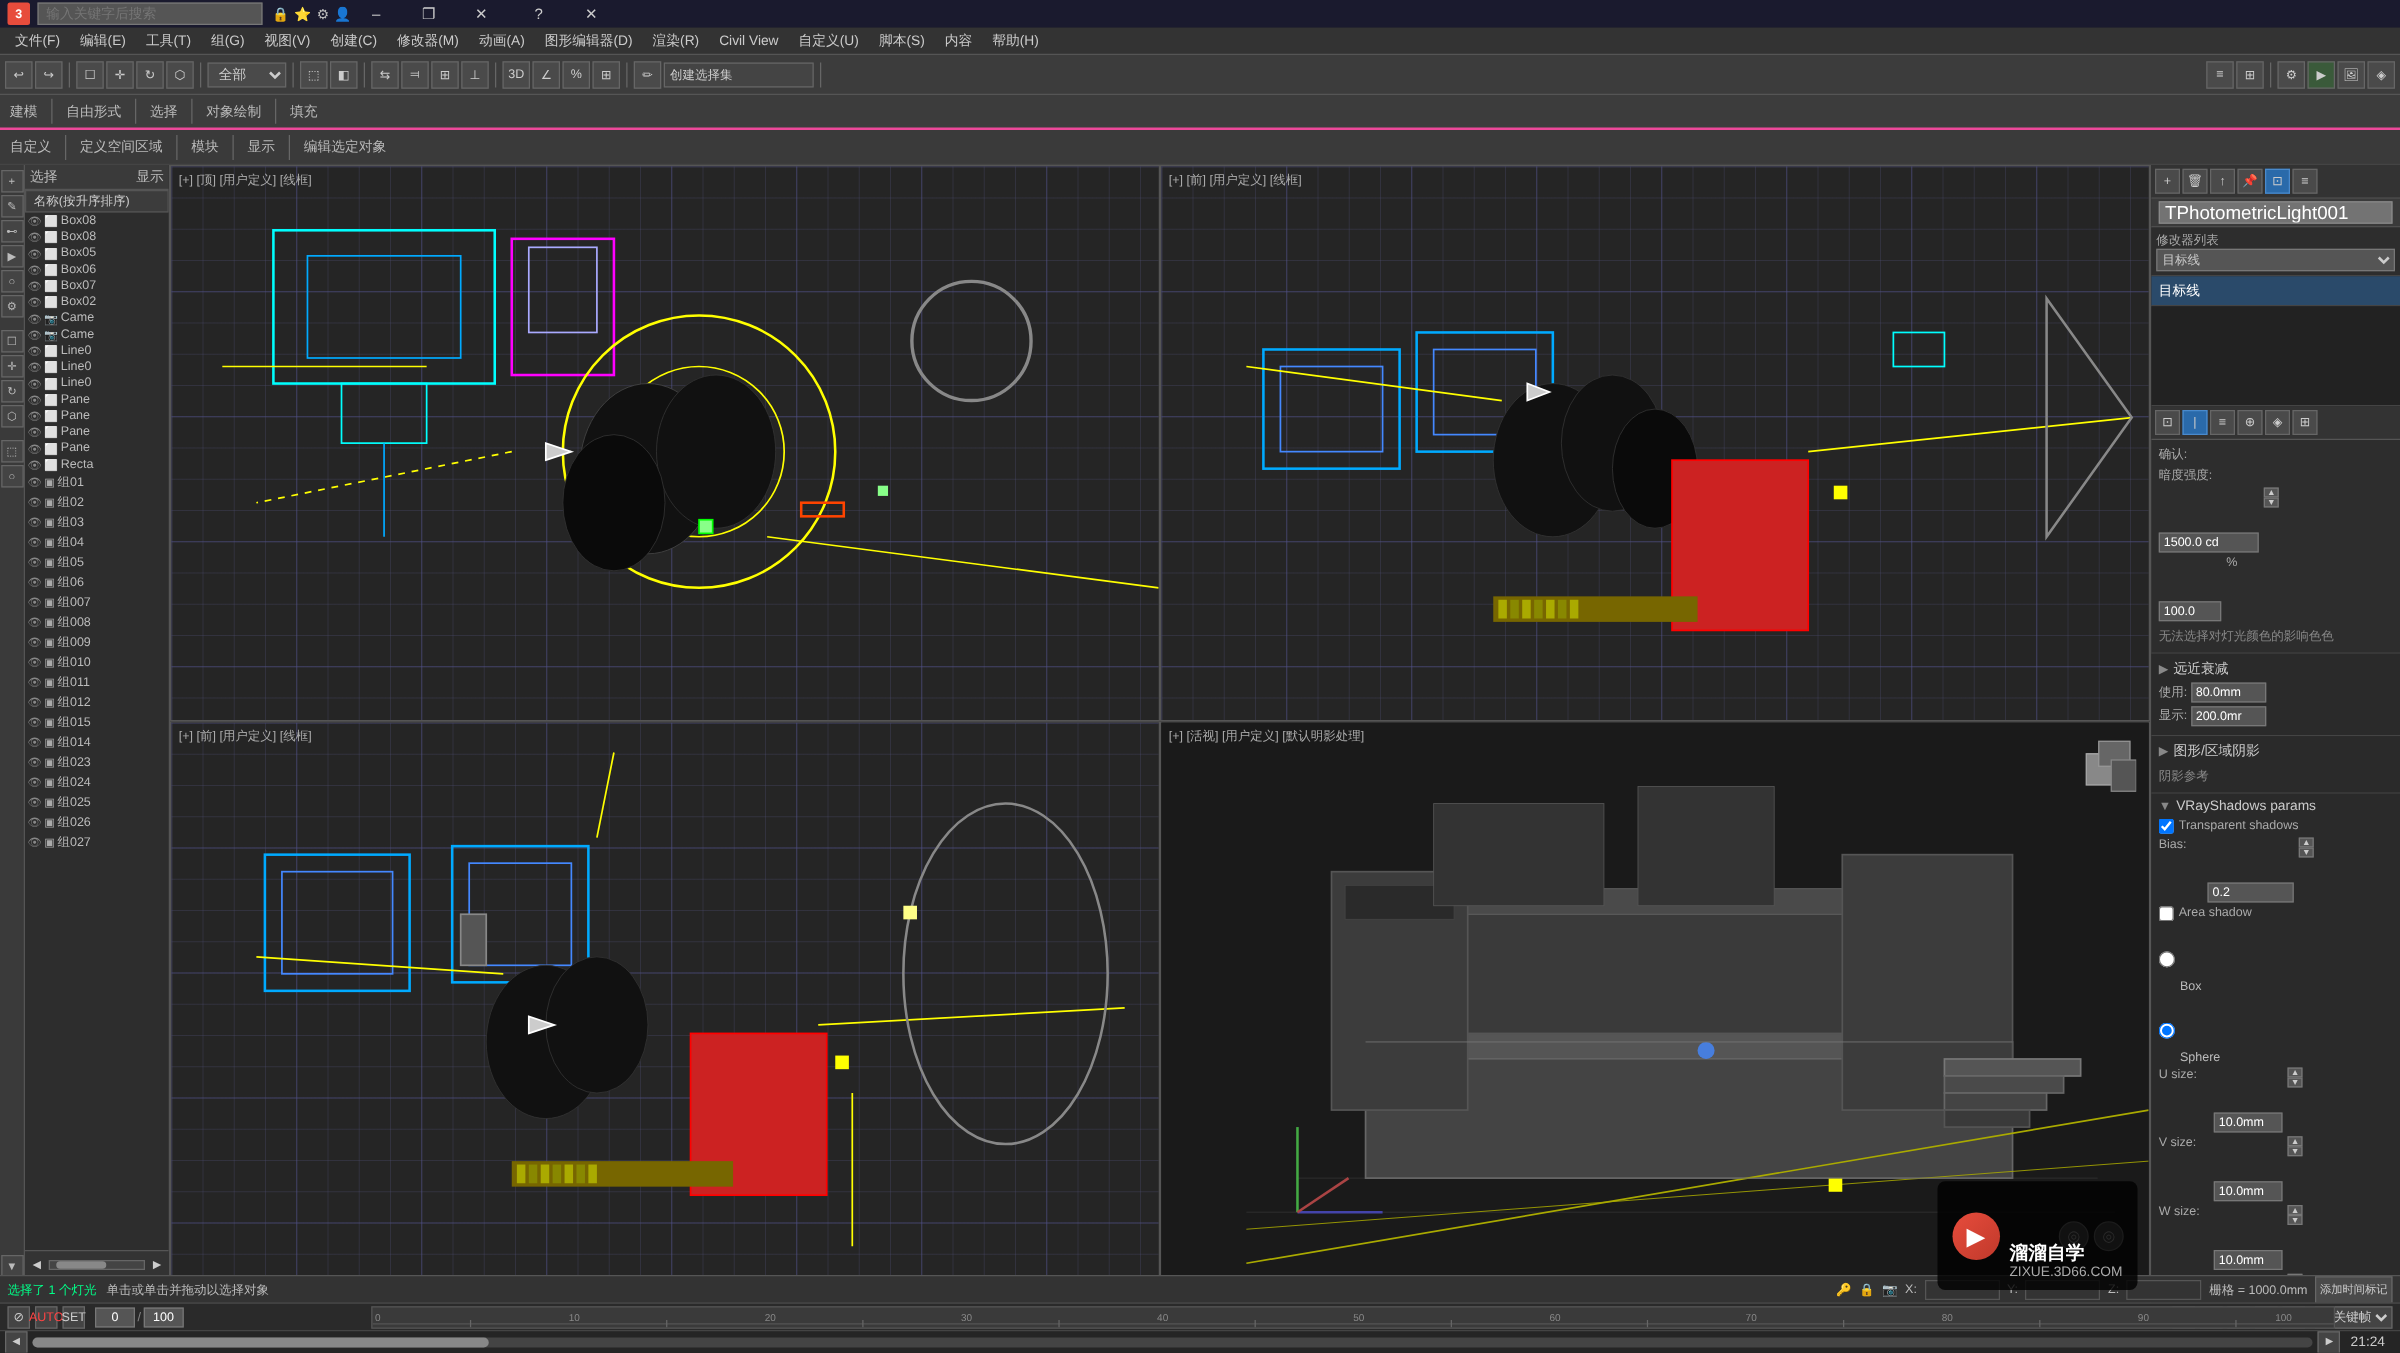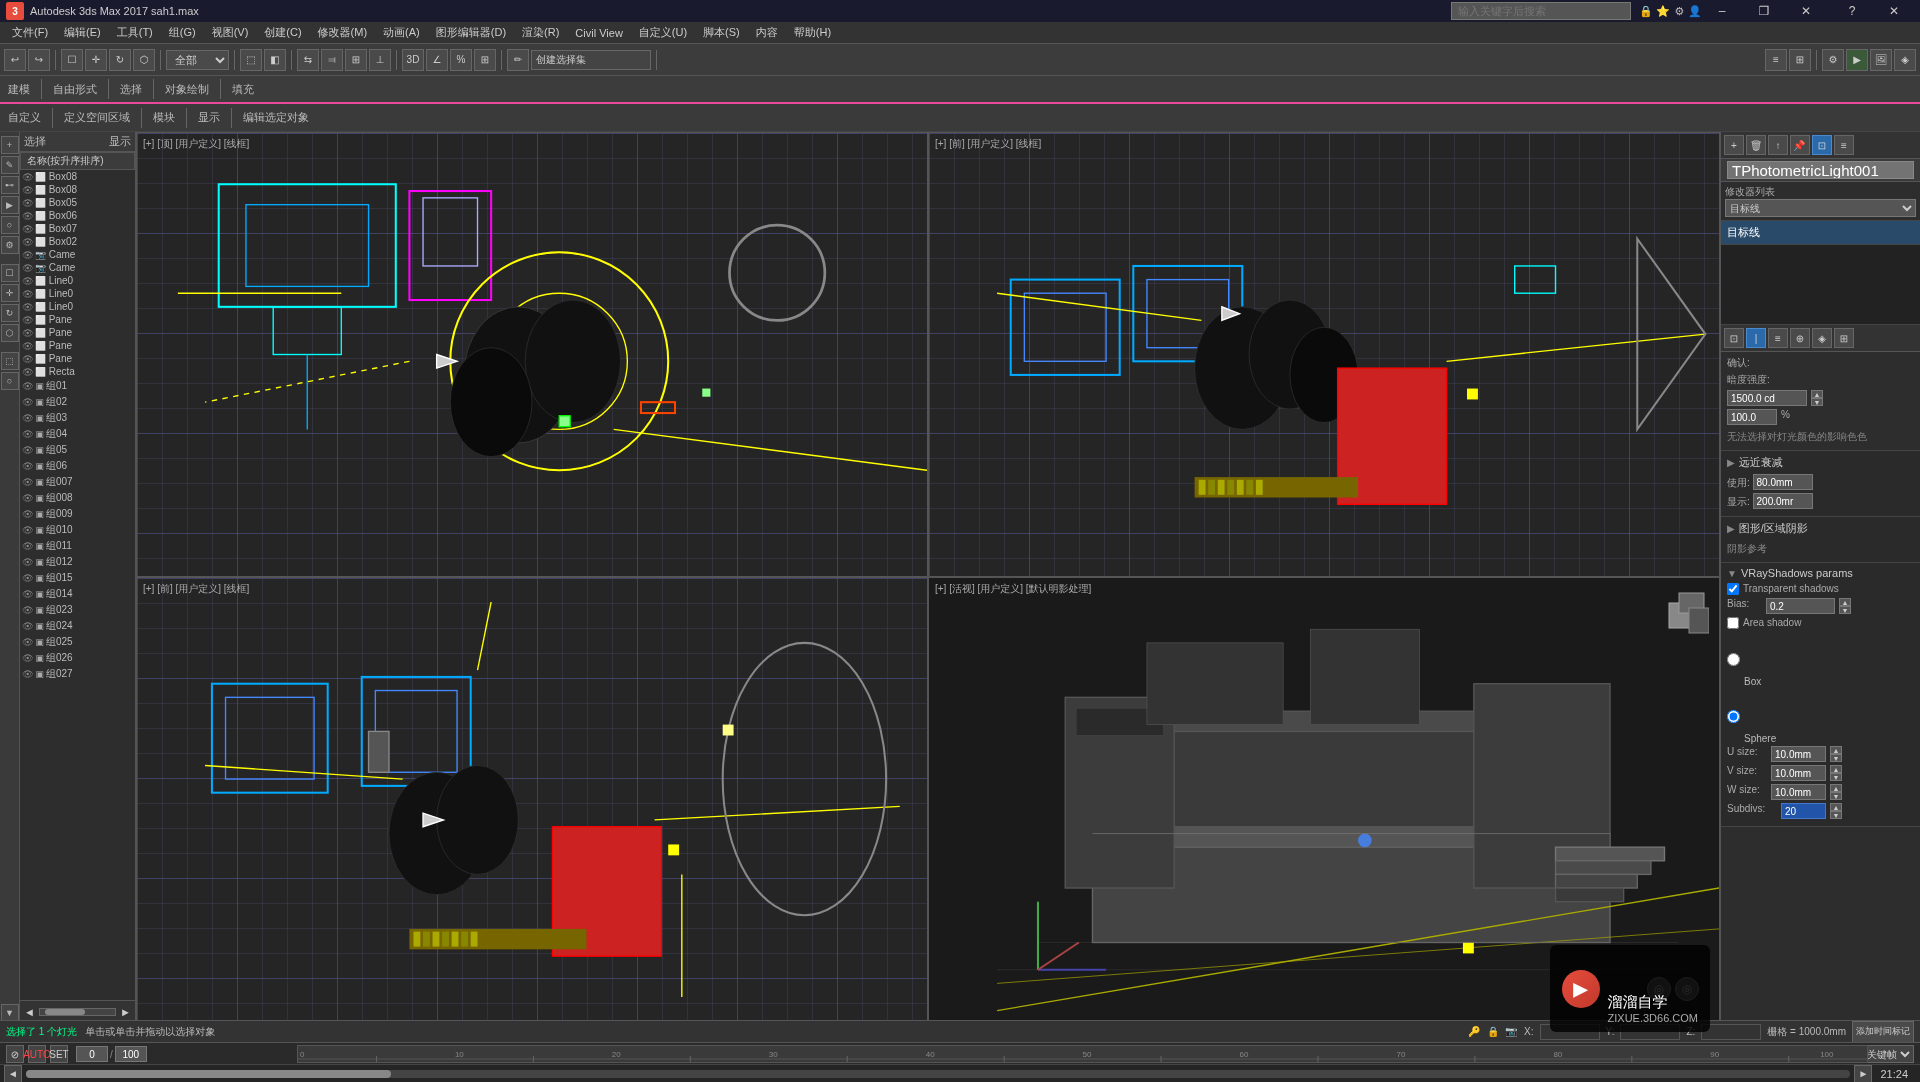--- a/index.html
+++ b/index.html
@@ -223,20 +223,21 @@
       min-width: 55px;
     }
     .rp-field input[type=text] {
       background: #555;
       border: 1px solid #777;
       color: #fff;
       font-size: 10px;
       height: 16px;
       padding: 0 3px;
       width: 65px;
+      margin-top: 36px;
     }
     .rp-field input[type=checkbox] {
       width: 12px; height: 12px;
     }
     .rp-dropdown {
       background: #555;
       border: 1px solid #777;
       color: #ccc;
       font-size: 10px;
       height: 18px;
@@ -467,23 +468,20 @@
       width: 40px;
       top: 0;
     }
   </style>
 </head>
 <body>
 
 <div id="title-bar">
   <div class="app-icon">
     <span>3</span>
-  </div>
-  <div style="display:flex;align-items:center;gap:12px;flex:1;">
-    <span style="color:#ccc;font-size:11px;">Autodesk 3ds Max 2017  sah1.max</span>
   </div>
   <input type="text" style="background: rgb(85, 85, 85); border: 1px solid rgb(119, 119, 119); color: rgb(204, 204, 204); padding: 1px 6px; font-size: 11px; width: 180px; height: 18px;" placeholder="输入关键字后搜索">
   <div class="menu-right-icons" style="display:flex;gap:4px;margin-left:8px;">
     <span style="color:#bbb;font-size:11px;">🔒</span>
     <span style="color:#bbb;font-size:11px;">⭐</span>
     <span style="color:#bbb;font-size:11px;">⚙</span>
     <span style="color:#bbb;font-size:11px;">👤</span>
   </div>
   <div class="window-controls">
     <div class="win-btn">–</div>
@@ -1228,16 +1226,16 @@
   </div>
 </div>
 
 <div style="position:absolute;bottom:0;left:0;right:0;height:0;z-index:300;"></div>
 
 <div id="watermark" style="position:absolute;bottom:50px;right:210px;background:rgba(0,0,0,0.8);padding:8px 12px;border-radius:6px;display:flex;align-items:center;gap:8px;z-index:200;">
   <div class="logo-circle" style="width:38px;height:38px;background:linear-gradient(135deg,#e74c3c,#c0392b);border-radius:50%;display:flex;align-items:center;justify-content:center;color:white;font-size:18px;font-weight:bold;">
     <span>▶</span>
   </div>
   <div>
-    <div style="color:#fff;font-size:15px;font-weight:normal;margin-top:40px;">溜溜自学</div>
+    <div style="color:#fff;font-size:15px;font-weight:bold;margin-top:40px;">溜溜自学</div>
     <div style="color:#aaa;font-size:11px;">ZIXUE.3D66.COM</div>
   </div>
 </div>
 
 </body></html>

